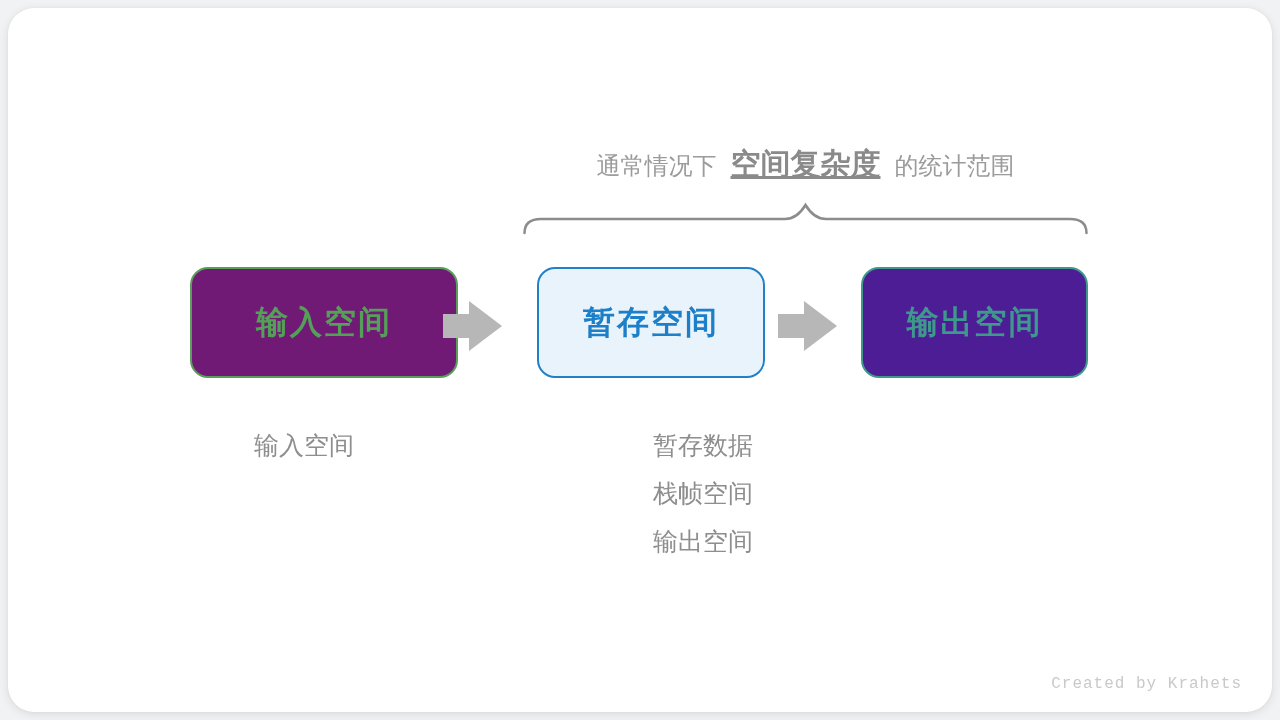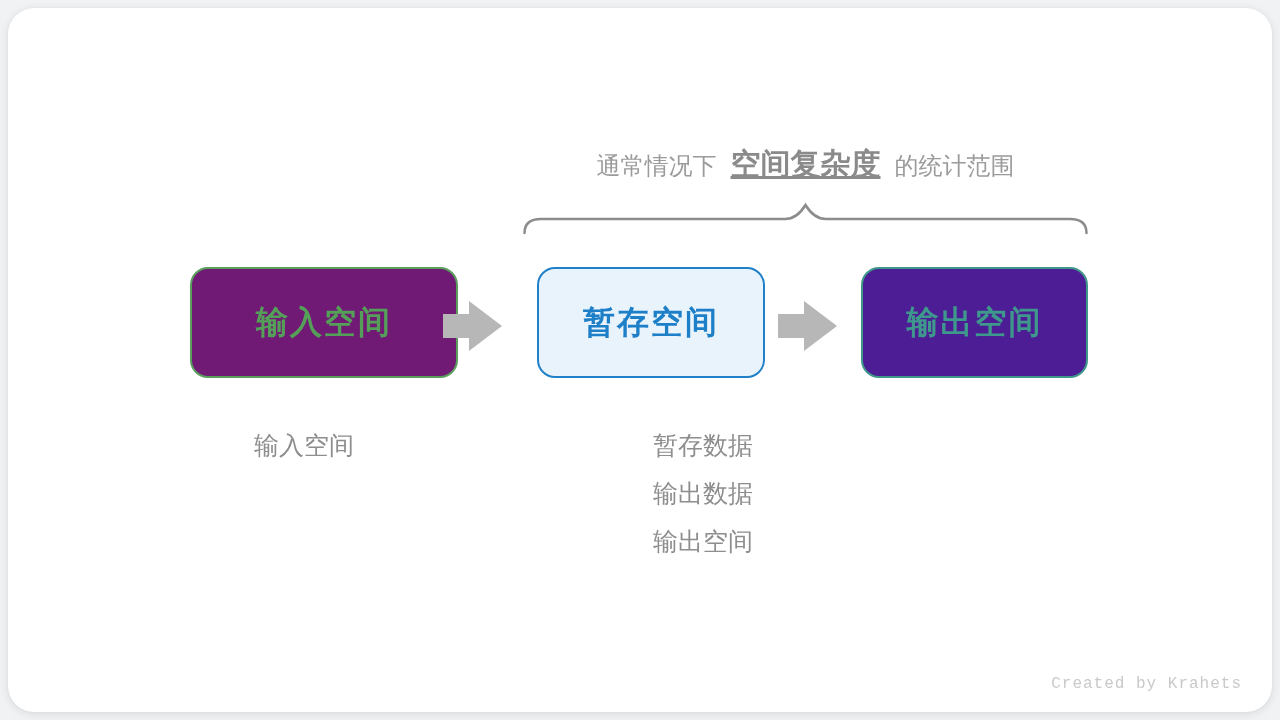--- a/index.html
+++ b/index.html
@@ -104,19 +104,19 @@
   <div class="box box3">
     <span>输出空间</span>
   </div>
 
   <div class="note note1">
     <div>输入空间</div>
   </div>
 
   <div class="note note2">
     <div>暂存数据</div>
-    <div>输出数据</div>
+    <div>栈帧空间</div>
     <div>输出空间</div>
   </div>
 
 
   <div class="credit">Created by Krahets</div>
 </div>
 
 </body></html>

